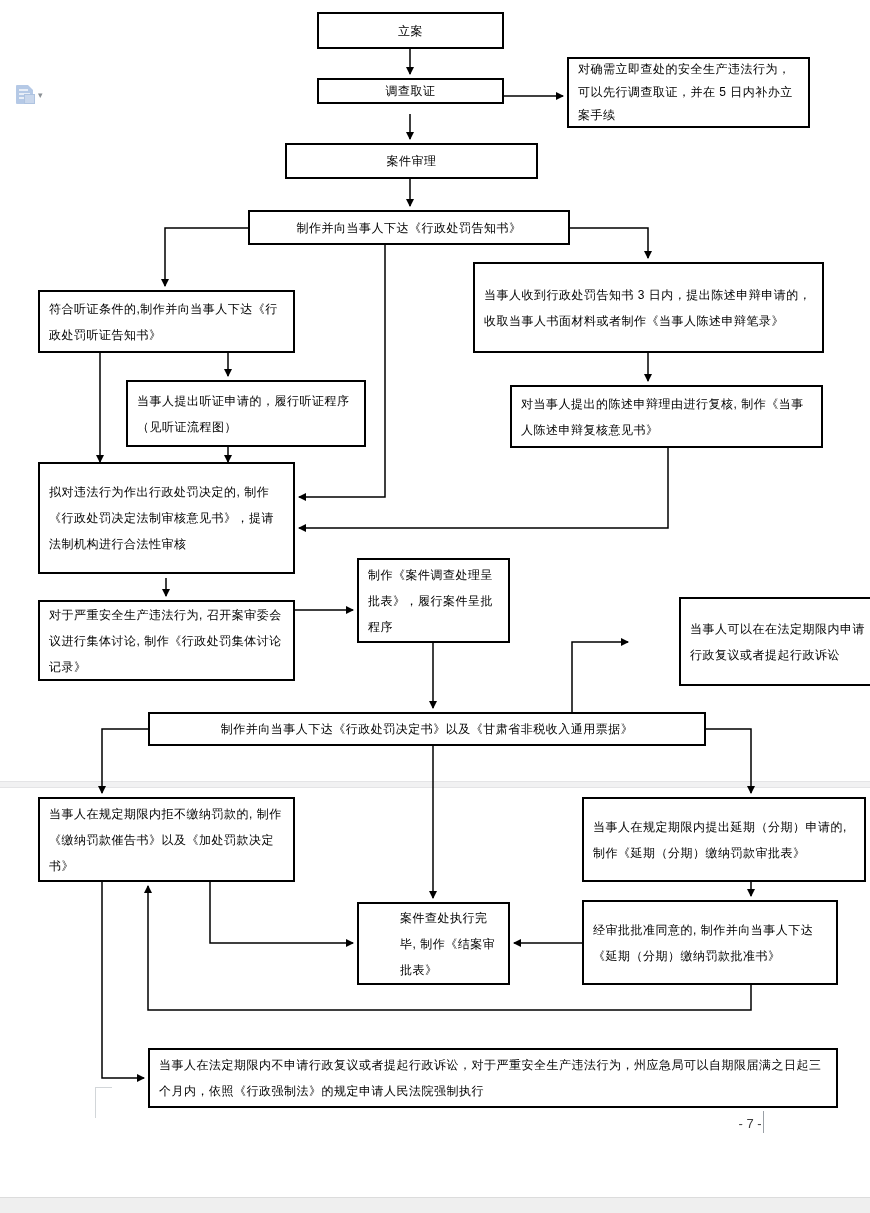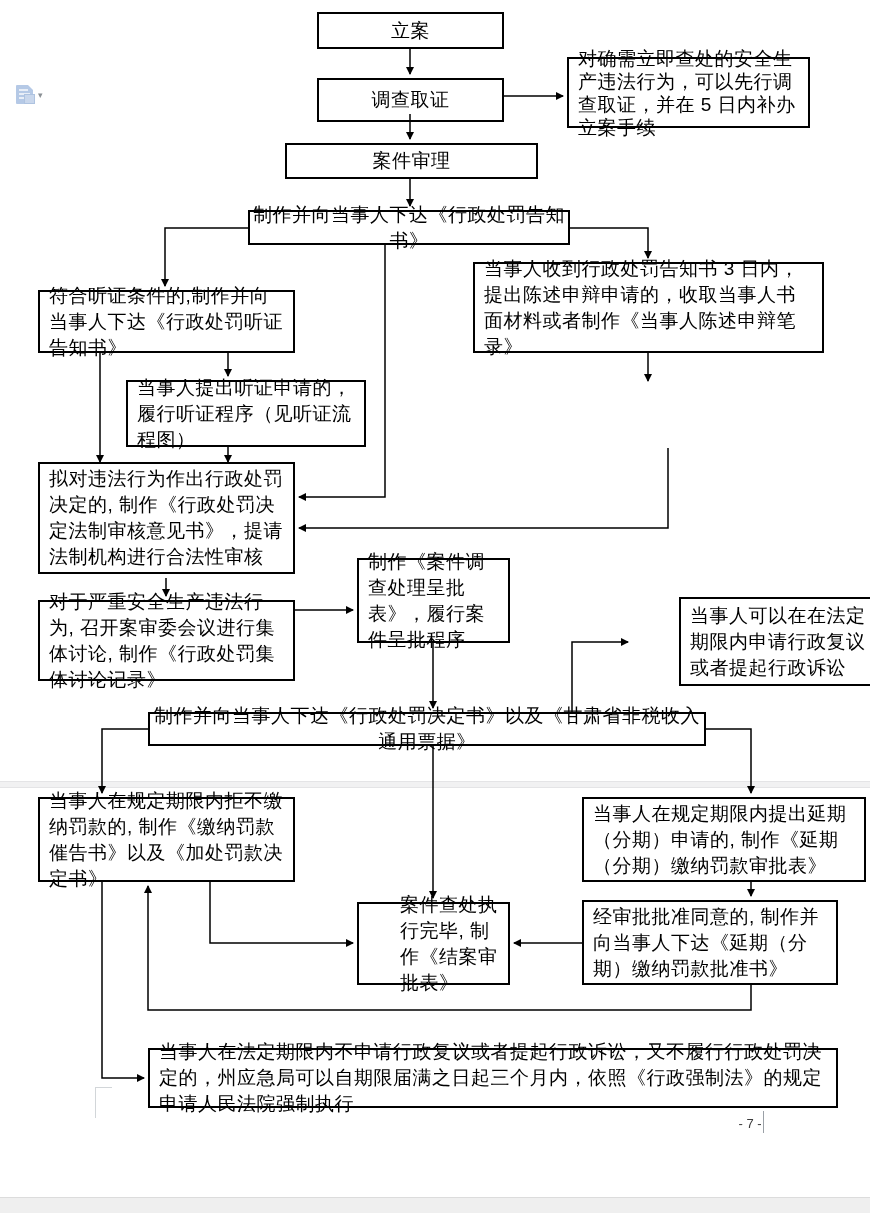--- a/index.html
+++ b/index.html
@@ -2,21 +2,21 @@
 <html><head>
 <meta charset="utf-8">
 <style>
   html,body{margin:0;padding:0;background:#ffffff;}
   #canvas{
     position:relative;width:870px;height:1213px;background:#ffffff;
     font-family:"Liberation Sans","DejaVu Sans",sans-serif;overflow:hidden;
   }
   .fb{
     position:absolute;box-sizing:border-box;border:2px solid #000;background:#fff;
-    display:flex;align-items:center;color:#000;font-size:19px;line-height:26px;
+    display:flex;align-items:center;color:#000;font-size:12px;line-height:26px;
     letter-spacing:0.5px;
   }
   .fb.c{justify-content:center;text-align:center;}
   .fb.l{padding:2px 9px;text-align:left;}
   .fb.tight{line-height:23px;padding:8px 9px;}
   #connectors{position:absolute;left:0;top:0;z-index:5;}
   .pagebreak{
     position:absolute;left:0;top:781px;width:870px;height:5px;background:#f1f1f2;
     border-top:1px solid #e4e4e6;border-bottom:1px solid #e4e4e6;z-index:1;
   }
@@ -98,48 +98,49 @@
       <path d="M210 882 V943 H353" marker-end="url(#arr)"></path>
       <path d="M582 943 H514" marker-end="url(#arr)"></path>
       <path d="M751 882 V896" marker-end="url(#arr)"></path>
       <path d="M751 985 V1010 H148 V886" marker-end="url(#arr)"></path>
       <path d="M102 882 V1078 H144" marker-end="url(#arr)"></path>
     </g>
   </svg>
 
   <div class="fb c" style="left:317px;top:12px;width:187px;height:37px;">立案</div>
 
-  <div class="fb c" style="left:317px;top:78px;width:187px;height:44px;">调查取证</div>
+  <div class="fb c" style="left:317px;top:78px;width:187px;height:26px;">调查取证</div>
 
   <div class="fb l tight" style="left:567px;top:57px;width:243px;height:71px;">对确需立即查处的安全生产违法行为，可以先行调查取证，并在 5 日内补办立案手续</div>
 
   <div class="fb c" style="left:285px;top:143px;width:253px;height:36px;">案件审理</div>
 
   <div class="fb c" style="left:248px;top:210px;width:322px;height:35px;">制作并向当事人下达《行政处罚告知书》</div>
 
   <div class="fb l" style="left:38px;top:290px;width:257px;height:63px;">符合听证条件的,制作并向当事人下达《行政处罚听证告知书》</div>
 
   <div class="fb l" style="left:473px;top:262px;width:351px;height:91px;">当事人收到行政处罚告知书 3 日内，提出陈述申辩申请的，收取当事人书面材料或者制作《当事人陈述申辩笔录》</div>
 
   <div class="fb l" style="left:126px;top:380px;width:240px;height:67px;">当事人提出听证申请的，履行听证程序（见听证流程图）</div>
 
+  <div class="fb l" style="left:510px;top:385px;width:313px;height:63px;">对当事人提出的陈述申辩理由进行复核, 制作《当事人陈述申辩复核意见书》</div>
 
   <div class="fb l" style="left:38px;top:462px;width:257px;height:112px;">拟对违法行为作出行政处罚决定的, 制作《行政处罚决定法制审核意见书》，提请法制机构进行合法性审核</div>
 
   <div class="fb l" style="left:38px;top:600px;width:257px;height:81px;">对于严重安全生产违法行为, 召开案审委会议进行集体讨论, 制作《行政处罚集体讨论记录》</div>
 
   <div class="fb l" style="left:357px;top:558px;width:153px;height:85px;">制作《案件调查处理呈批表》，履行案件呈批程序</div>
 
   <div class="fb l" style="left:632px;top:597px;width:200px;height:89px;margin-left:47px;">当事人可以在在法定期限内申请行政复议或者提起行政诉讼</div>
 
   <div class="fb c" style="left:148px;top:712px;width:558px;height:34px;">制作并向当事人下达《行政处罚决定书》以及《甘肃省非税收入通用票据》</div>
 
   <div class="fb l" style="left:38px;top:797px;width:257px;height:85px;">当事人在规定期限内拒不缴纳罚款的, 制作《缴纳罚款催告书》以及《加处罚款决定书》</div>
 
   <div class="fb l" style="left:582px;top:797px;width:284px;height:85px;">当事人在规定期限内提出延期（分期）申请的, 制作《延期（分期）缴纳罚款审批表》</div>
 
   <div class="fb l" style="left:357px;top:902px;width:153px;height:83px;padding-left:41px;">案件查处执行完毕, 制作《结案审批表》</div>
 
   <div class="fb l" style="left:582px;top:900px;width:256px;height:85px;">经审批批准同意的, 制作并向当事人下达《延期（分期）缴纳罚款批准书》</div>
 
-  <div class="fb l" style="left:148px;top:1048px;width:690px;height:60px;">当事人在法定期限内不申请行政复议或者提起行政诉讼，又不履行行政处罚决定的，州应急局可以自期限届满之日起三个月内，依照《行政强制法》的规定申请人民法院强制执行</div>
+  <div class="fb l" style="left:148px;top:1048px;width:690px;height:60px;">当事人在法定期限内不申请行政复议或者提起行政诉讼，对于严重安全生产违法行为，州应急局可以自期限届满之日起三个月内，依照《行政强制法》的规定申请人民法院强制执行</div>
 
 </div>
 
 </body></html>

